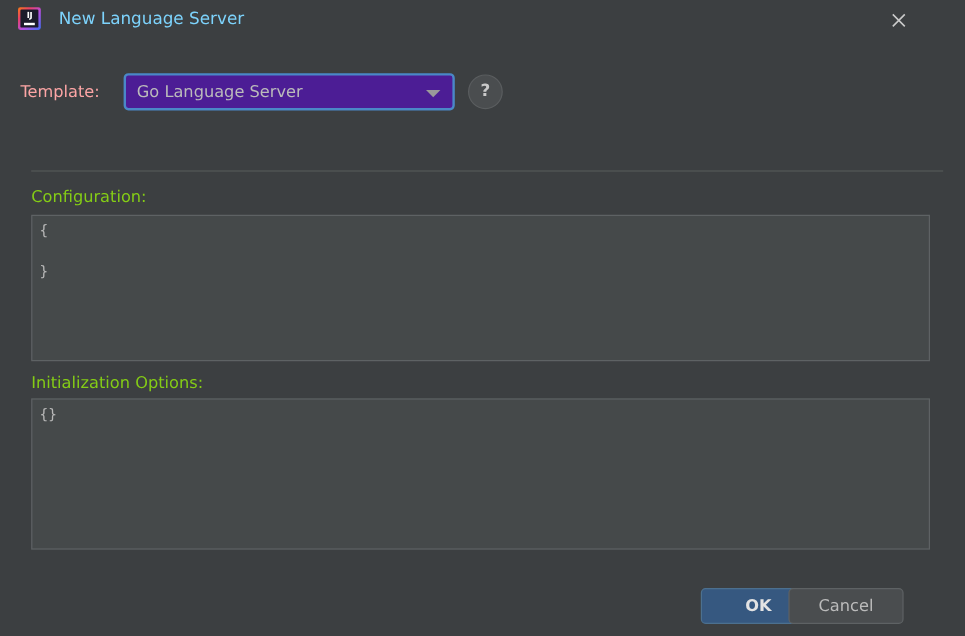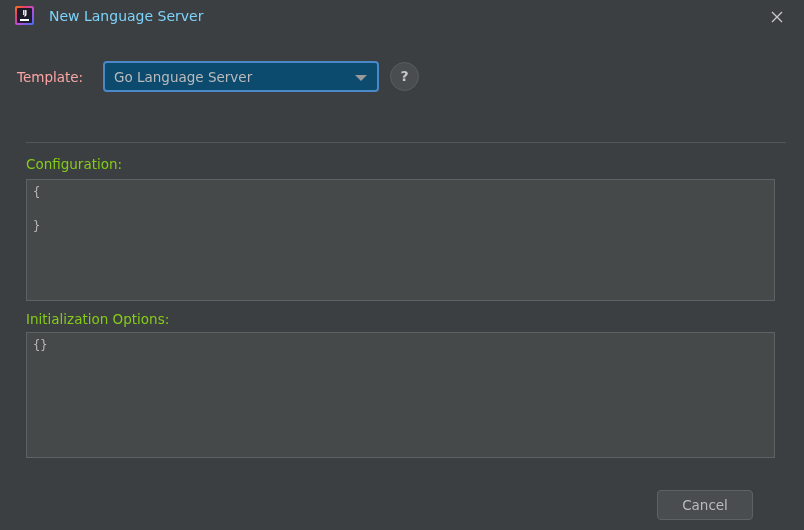--- a/index.html
+++ b/index.html
@@ -25,21 +25,20 @@
     box-sizing: border-box;
     overflow: hidden;
   }
 
   
   .titlebar {
     position: absolute;
     left: 0; top: 0;
     width: 772px;
     height: 32px;
-    padding-left: 28px;
   }
   .app-icon {
     position: absolute;
     left: 15px; top: 6px;
     width: 19px; height: 19px;
     border-radius: 2px;
     background: linear-gradient(135deg, #f97a12 0%, #e8406a 28%, #b34fe0 58%, #3d6ff5 100%);
     box-sizing: border-box;
     padding: 2px;
   }
@@ -90,21 +89,21 @@
     color: #fca5a5;
     white-space: nowrap;
   }
   .combo {
     position: absolute;
     left: 103px; top: 61px;
     width: 276px; height: 31px;
     box-sizing: border-box;
     border: 2px solid #4a88c7;
     border-radius: 4px;
-    background: #0c4a6e;
+    background: #4c1d95;
     cursor: pointer;
     text-align: center;
   }
   .combo-value {
     position: absolute;
     left: 9px; top: 5px;
     font-size: 13.5px;
     color: #bbbbbb;
     line-height: 18px;
     white-space: nowrap;
@@ -256,15 +255,16 @@
   <div class="tab-sep"></div>
 
   <div class="field-label" id="config-label">Configuration:</div>
   <div class="textarea" id="config-area">{
 
 }</div>
 
   <div class="field-label" id="init-label">Initialization Options:</div>
   <div class="textarea" id="init-area">{}</div>
 
+  <div class="btn btn-ok">OK</div>
   <div class="btn btn-cancel">Cancel</div>
 
 </div>
 
 </body></html>

